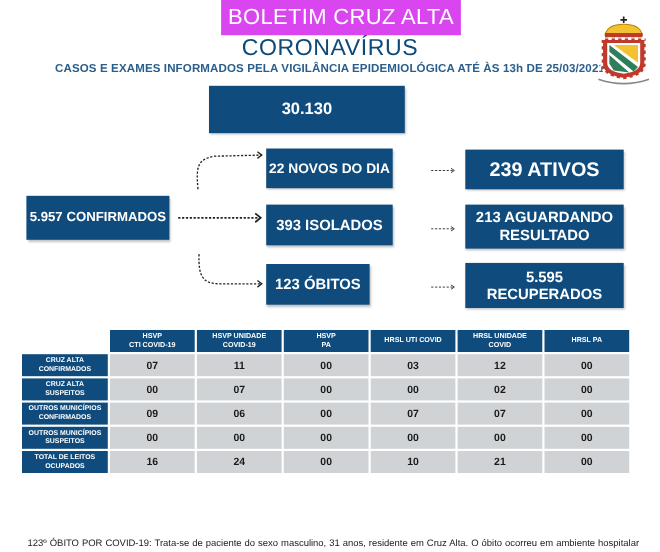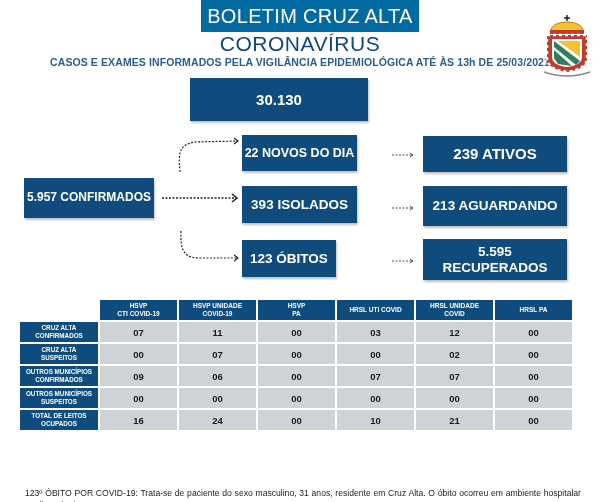--- a/index.html
+++ b/index.html
@@ -1,21 +1,21 @@
 <!DOCTYPE html>
 <html><head>
 <meta charset="utf-8">
 <style>
   * { box-sizing: border-box; margin: 0; padding: 0; }
   html, body { width: 600px; height: 502px; background: #ffffff; overflow: hidden; }
   body { position: relative; font-family: "Liberation Sans", sans-serif; color: #1c3a5a; }
 
   .banner {
     position: absolute; left: 201px; top: 0; width: 218px; height: 32px;
-    background: #0369a1; color: #ffffff; font-size: 20px; text-align: center;
+    background: #d946ef; color: #ffffff; font-size: 20px; text-align: center;
     line-height: 32px; letter-spacing: 0.3px;
   }
   .title {
     position: absolute; left: 0; top: 32px; width: 600px; text-align: center;
     font-size: 21px; font-weight: normal; color: #0d4a7a; letter-spacing: 0.5px;
   }
   .subtitle {
     position: absolute; left: 0; top: 56px; width: 600px; text-align: center;
     font-size: 10.5px; font-weight: bold; color: #2a5e8c; letter-spacing: 0.1px;
   }
@@ -26,21 +26,21 @@
   .box {
     position: absolute; background: #0f4c7d; color: #ffffff; font-weight: bold;
     display: flex; align-items: center; justify-content: center; text-align: center;
     box-shadow: 1px 2px 2px rgba(0,0,0,0.25); line-height: 1.15;
   }
   .box.tests { left: 190px; top: 78px; width: 178px; height: 43px; font-size: 15px; flex-direction: row; }
   .box.confirmed { left: 24px; top: 178px; width: 130px; height: 40px; font-size: 12px; }
   .box.new { left: 242px; top: 135px; width: 115px; height: 36px; font-size: 12.5px; }
   .box.isolated { left: 242px; top: 186px; width: 115px; height: 37px; font-size: 13.5px; }
   .box.deaths { left: 242px; top: 240px; width: 94px; height: 37px; font-size: 13.5px; }
-  .box.active { left: 423px; top: 136px; width: 144px; height: 36px; font-size: 15px; text-align: center; }
+  .box.active { left: 423px; top: 136px; width: 144px; height: 36px; font-size: 18px; text-align: center; }
   .box.awaiting { left: 423px; top: 186px; width: 144px; height: 40px; font-size: 13.5px; flex-direction: column; }
   .box.recovered { left: 423px; top: 239px; width: 144px; height: 41px; font-size: 13.5px; flex-direction: column; }
 
   svg.arrows { position: absolute; left: 0; top: 0; width: 600px; height: 300px; pointer-events: none; }
 
   table.beds {
     position: absolute; left: 18px; top: 298px; border-collapse: separate; border-spacing: 2px;
   }
   table.beds th {
     background: #0f4c7d; color: #ffffff; font-size: 6.5px; font-weight: bold;
@@ -112,20 +112,21 @@
   <span>393 ISOLADOS</span>
 </div>
 <div class="box deaths">
   <span>123 ÓBITOS</span>
 </div>
 <div class="box active">
   <span>239 ATIVOS</span>
 </div>
 <div class="box awaiting">
   <span>213 AGUARDANDO</span>
+  <span>RESULTADO</span>
 </div>
 <div class="box recovered">
   <span>5.595</span>
   <span>RECUPERADOS</span>
 </div>
 
 <table class="beds">
   <thead>
     <tr>
       <th class="blank"></th>

